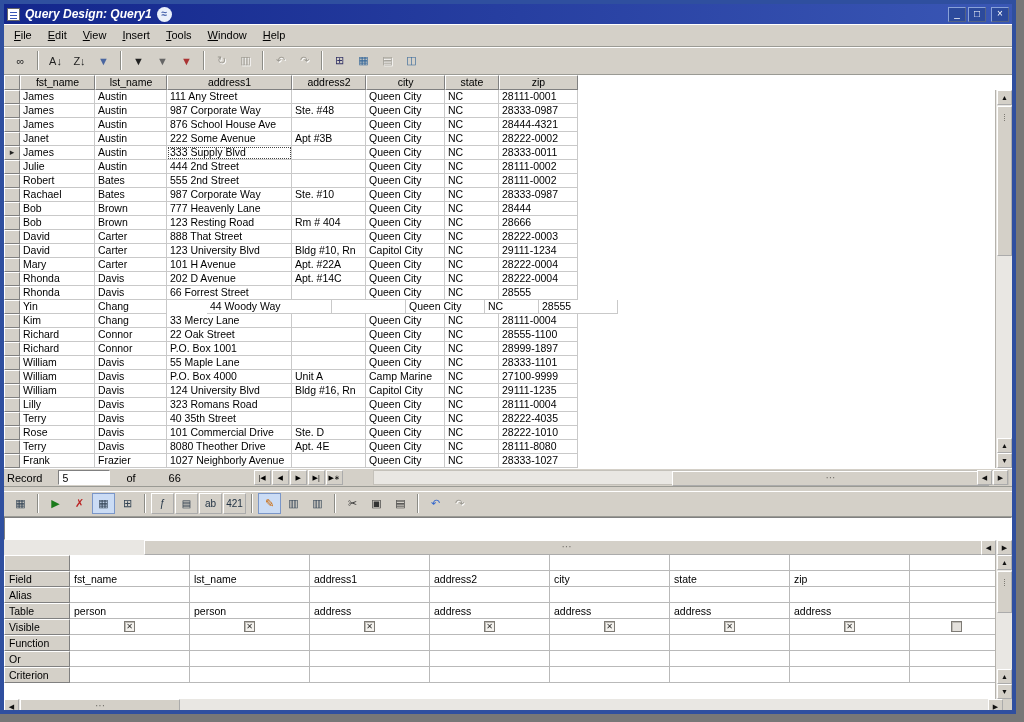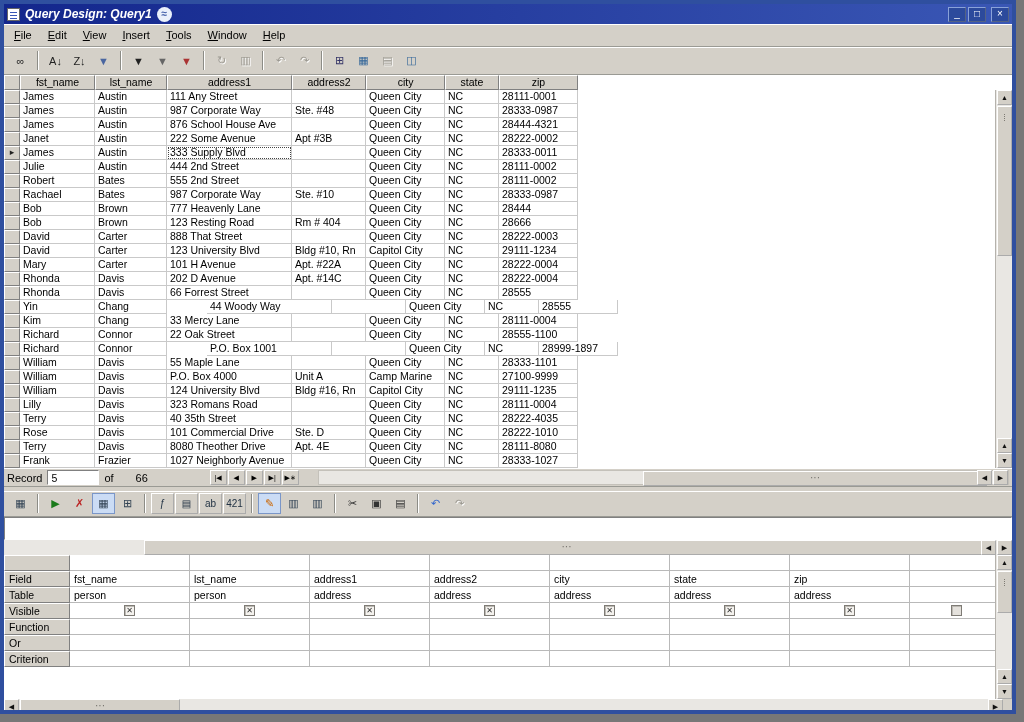--- a/index.html
+++ b/index.html
@@ -60,21 +60,21 @@
   .arr-up::before{content:"▲";}
   .arr-down::before{content:"▼";}
   .arr-left::before{content:"◀";}
   .arr-right::before{content:"▶";}
   .v-thumb{position:absolute;left:1px;width:15px;background:var(--chrome,#d4d0c8);border:1px outset #fff;}
   .v-thumb::after{content:"⁞";display:block;text-align:center;font-size:9px;color:#6f6c66;margin-top:45%;}
   .hscroll-band{position:relative;background:#e9e7e3;height:15px;}
   .h-thumb{position:absolute;top:0;height:15px;background:var(--chrome,#d4d0c8);border:1px outset #fff;}
   .h-thumb::after{content:"···";display:block;text-align:center;font-size:10px;line-height:11px;color:#6f6c66;}
   
-  .recordbar{height:19px;display:flex;align-items:center;gap:5px;padding:0 3px;
+  .recordbar{height:19px;display:flex;align-items:center;gap:16px;padding:0 3px;
     background:var(--chrome,#d4d0c8);border-top:1px solid #fff;border-bottom:1px solid #9a9a94;}
   .rec-input{width:52px;height:15px;border:1px solid;border-color:#808080 #fff #fff #808080;
     background:#fff;font-family:"Liberation Sans",sans-serif;font-size:10.5px;padding:0 3px;}
   .rec-total{width:46px;text-align:center;}
   .recnav{display:flex;gap:1px;margin-left:40px;}
   .nav-btn{min-width:17px;height:15px;padding:0 1px;background:var(--chrome,#d4d0c8);
     border:1px outset #fff;font-size:7px;display:flex;align-items:center;justify-content:center;}
   .rec-scroll{flex:1;height:15px;position:relative;background:#e9e7e3;border:1px solid #c4c1ba;margin-left:14px;}
   
   .gapband{height:4px;background:var(--chrome,#d4d0c8);}
@@ -333,21 +333,21 @@
           <div class="ds-cell" style="width: 125px;">22 Oak Street</div>
           <div class="ds-cell" style="width: 74px;"></div>
           <div class="ds-cell" style="width: 79px;">Queen City</div>
           <div class="ds-cell" style="width: 54px;">NC</div>
           <div class="ds-cell" style="width: 79px;">28555-1100</div>
         </div>
         <div class="ds-row">
           <div class="ds-rowhdr"></div>
           <div class="ds-cell" style="width: 75px;">Richard</div>
           <div class="ds-cell" style="width: 72px;">Connor</div>
-          <div class="ds-cell" style="width: 125px; margin-left: 40px;">P.O. Box 1001</div>
+          <div class="ds-cell" style="width: 125px;">P.O. Box 1001</div>
           <div class="ds-cell" style="width: 74px;"></div>
           <div class="ds-cell" style="width: 79px;">Queen City</div>
           <div class="ds-cell" style="width: 54px;">NC</div>
           <div class="ds-cell" style="width: 79px;">28999-1897</div>
         </div>
         <div class="ds-row">
           <div class="ds-rowhdr"></div>
           <div class="ds-cell" style="width: 75px;">William</div>
           <div class="ds-cell" style="width: 72px;">Davis</div>
           <div class="ds-cell" style="width: 125px;">55 Maple Lane</div>
@@ -508,20 +508,31 @@
           <div class="dg-cell">fst_name</div>
           <div class="dg-cell">lst_name</div>
           <div class="dg-cell">address1</div>
           <div class="dg-cell">address2</div>
           <div class="dg-cell">city</div>
           <div class="dg-cell">state</div>
           <div class="dg-cell">zip</div>
           <div class="dg-cell last"></div>
         </div>
         <div class="dg-row">
+          <div class="dg-label">Alias</div>
+          <div class="dg-cell"></div>
+          <div class="dg-cell"></div>
+          <div class="dg-cell"></div>
+          <div class="dg-cell"></div>
+          <div class="dg-cell"></div>
+          <div class="dg-cell"></div>
+          <div class="dg-cell"></div>
+          <div class="dg-cell last"></div>
+        </div>
+        <div class="dg-row">
           <div class="dg-label">Table</div>
           <div class="dg-cell">person</div>
           <div class="dg-cell">person</div>
           <div class="dg-cell">address</div>
           <div class="dg-cell">address</div>
           <div class="dg-cell">address</div>
           <div class="dg-cell">address</div>
           <div class="dg-cell">address</div>
           <div class="dg-cell last"></div>
         </div>

